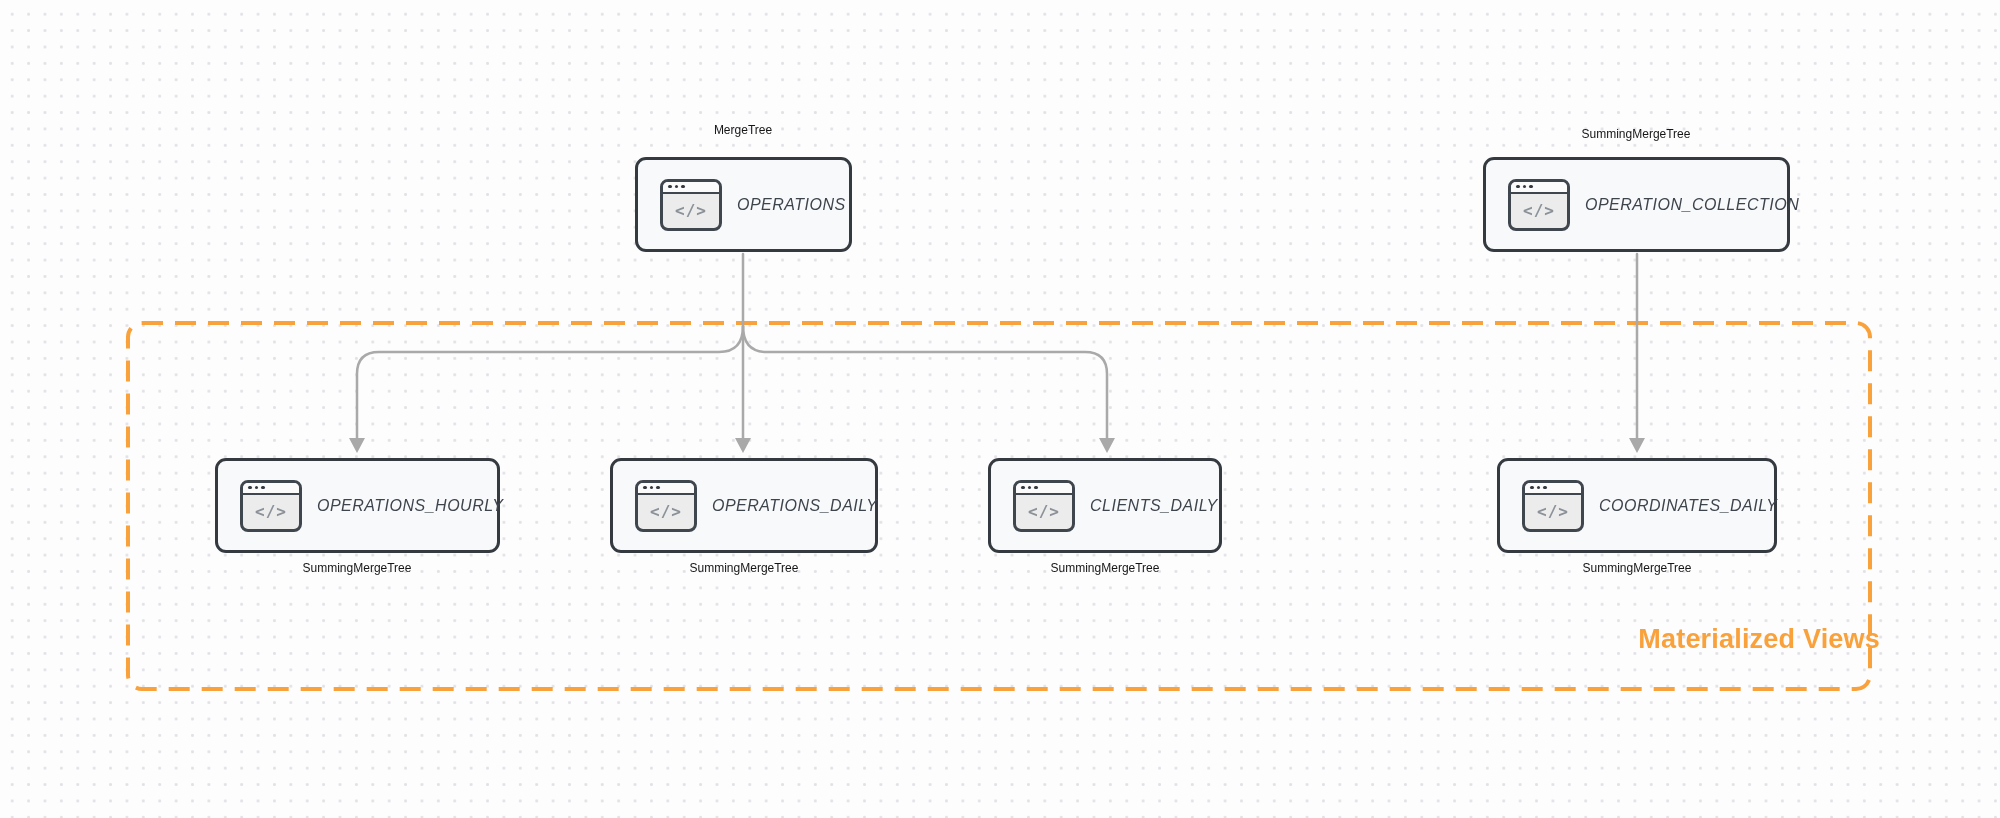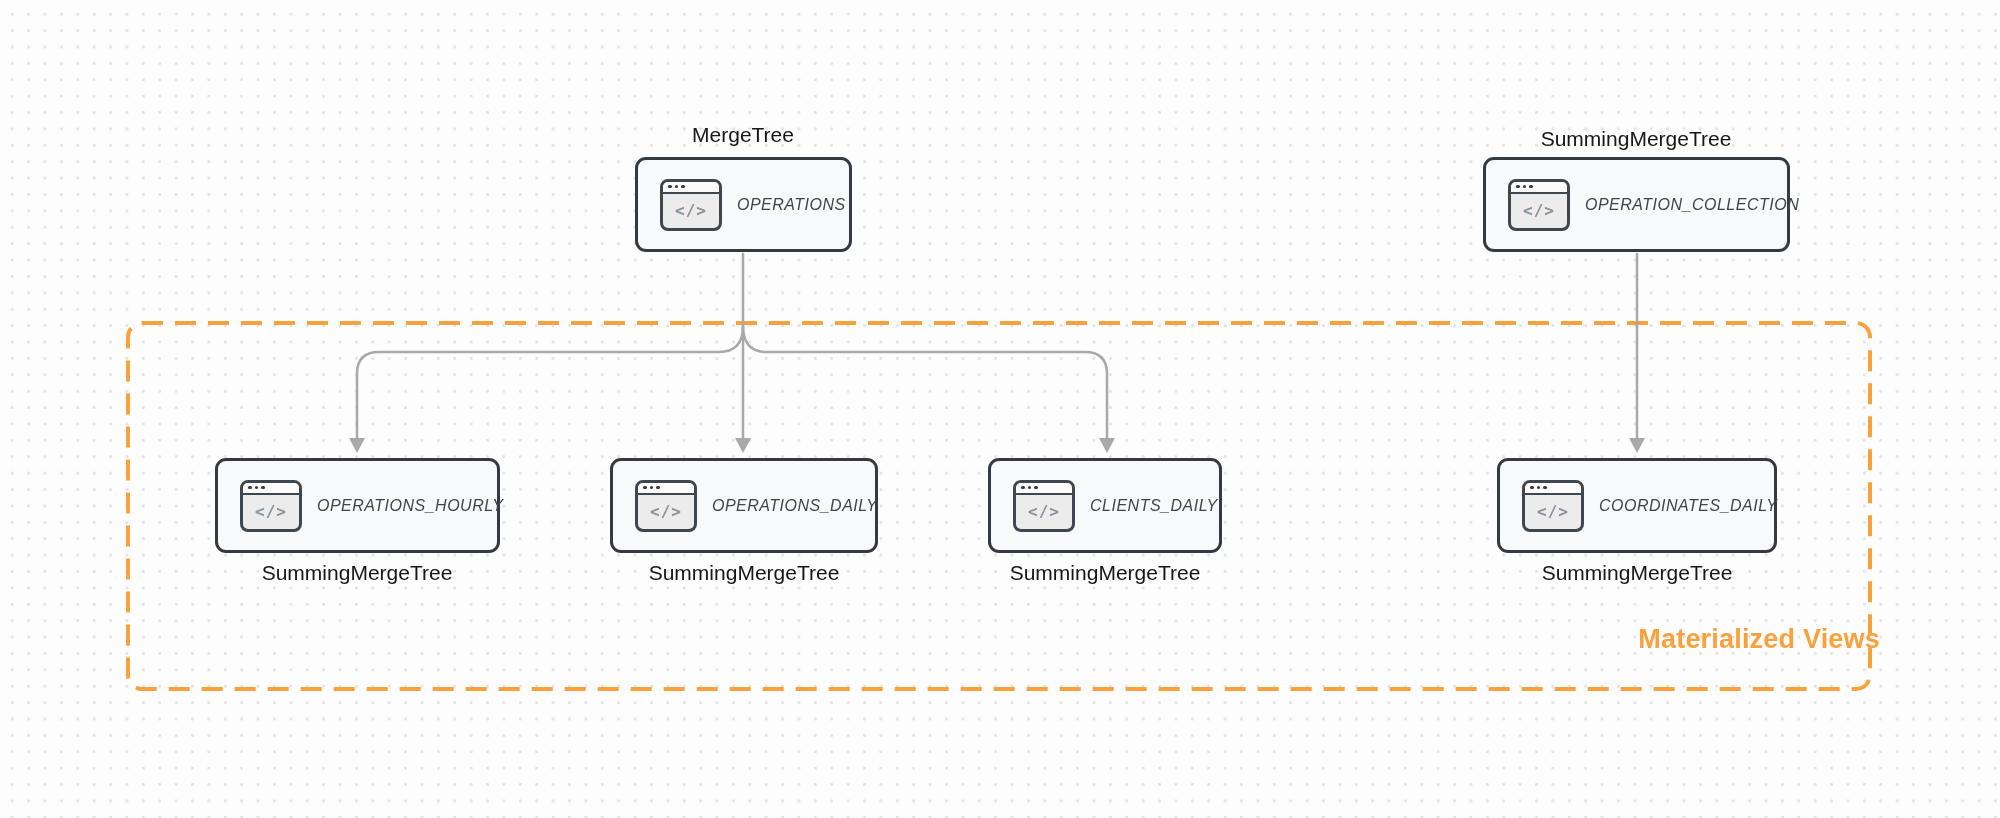--- a/index.html
+++ b/index.html
@@ -42,21 +42,21 @@
   }
   .browser-dot { width: 3.5px; height: 3.5px; border-radius: 50%; background: #343a40; }
   .browser-body {
     flex: 1; display: flex; align-items: center; justify-content: center;
     color: #8b9198; font-family: "DejaVu Sans Mono", monospace;
     font-weight: bold; font-size: 16px; letter-spacing: 1px;
   }
 
   .engine-label {
     position: absolute; width: 260px; text-align: center;
-    font-size: 21px; color: #161616; white-space: nowrap;
+    font-size: 12px; color: #161616; white-space: nowrap;
   }
   .group-label {
     position: absolute; left: 1580px; top: 624px; width: 300px;
     text-align: right; font-size: 27px; font-weight: 600; color: #f9a13b;
     letter-spacing: 0.2px;
   }
 </style>
 </head>
 <body>
 

